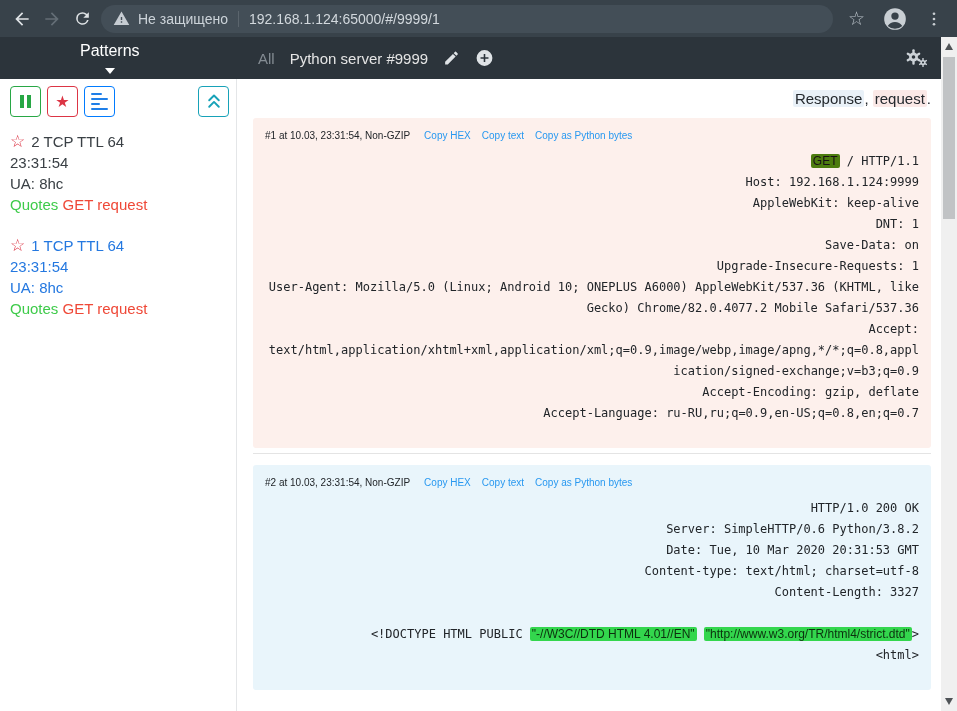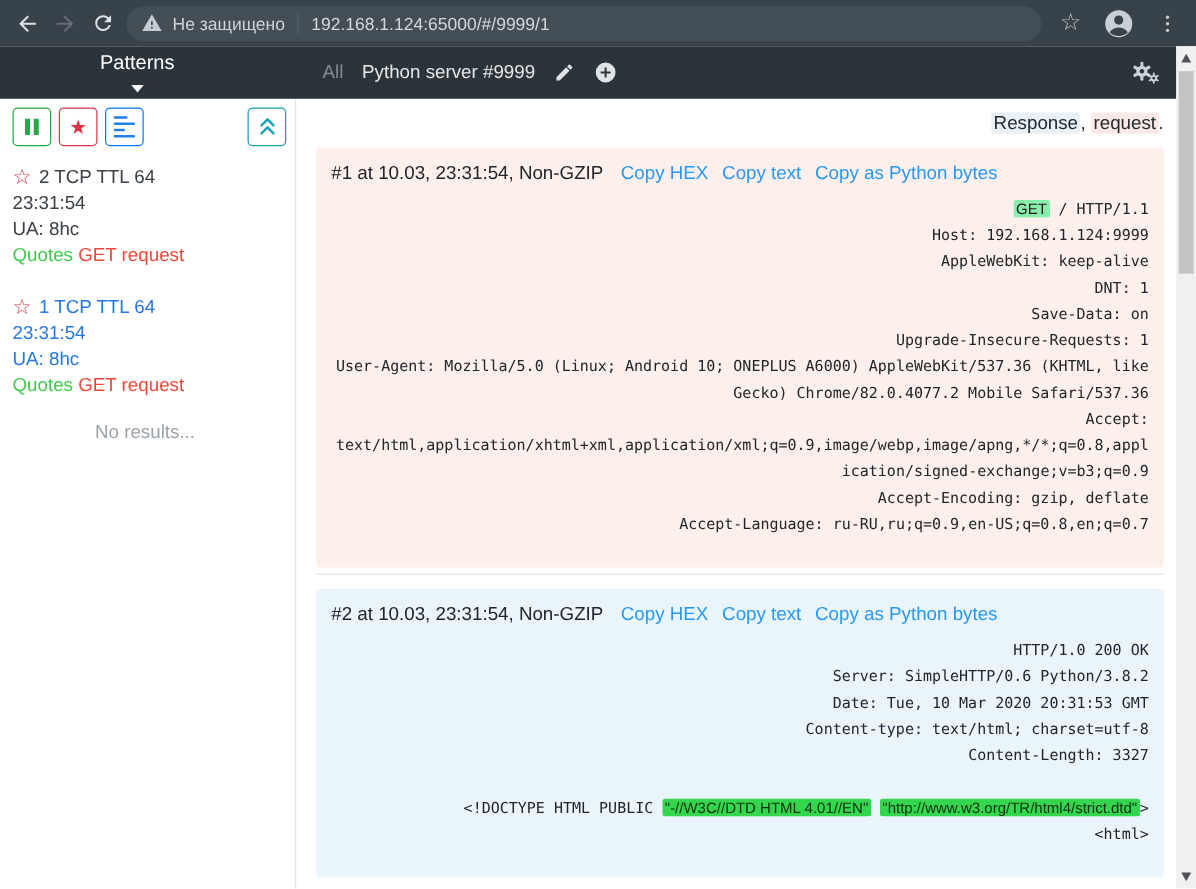--- a/index.html
+++ b/index.html
@@ -70,27 +70,27 @@
   .sb-item.active .sb-title, .sb-item.active .sb-time, .sb-item.active .sb-ua { color:#2478e0; }
   .tag-green { color:#3ecb4a; }
   .tag-red { color:#ef4837; }
   .sb-empty { text-align:center; color:#9aa1a8; margin-top:18px; font-size:15px; padding-right:14px; }
 
   .main { flex:1; padding:7px 10px 0 16px; overflow:hidden; min-width:0;text-align:right; }
   .match-line { font-size:15px; color:#24292e; margin:4px 0 11px; }
   .mk { font-family:"Liberation Sans","DejaVu Sans",sans-serif; border-radius:2px; padding:0 2px; }
   .mk-response { background:#e9f1f8; }
   .mk-request  { background:#fbe9e7; }
-  .mk-red   { background:#86efac; color:#181114; }
+  .mk-red   { background:#4d7c0f; color:#181114; }
   .mk-green { background:#33d64d; color:#0c300e; }
 
   .packet { border-radius:3px; padding:12px 12px 24px; }
   .packet.request  { background:#fdf0ec; }
   .packet.response { background:#e9f5fb; }
-  .pk-head { display:flex; align-items:baseline; font-size:15px; color:#212529; }
+  .pk-head { display:flex; align-items:baseline; font-size:10px; color:#212529; }
   .pk-actions { display:flex; gap:11px; margin-left:14px; }
   .pk-link { color:#2898f0; cursor:pointer; white-space:nowrap; }
   .pk-body { margin:10px 0 0; font-family:"DejaVu Sans Mono","Liberation Mono",monospace; font-size:12px; line-height:21px; color:#212529; white-space:pre-wrap; overflow-wrap:break-word; word-wrap:break-word; }
   .pk-divider { border:0; border-top:1px solid #e4e4e4; margin:5px 0 11px; }
 </style>
 </head>
 <body>
 
 <div class="window">
 
@@ -222,21 +222,20 @@
   <div class="sb-item active">
     <div class="sb-line1">
       <span class="sb-star">☆</span>
       <span class="sb-title">1 TCP TTL 64</span>
     </div>
     <div class="sb-time">23:31:54</div>
     <div class="sb-ua">UA: 8hc</div>
     <div class="sb-tags"><span class="tag-green">Quotes</span> <span class="tag-red">GET request</span></div>
   </div>
 </div>
-          <div class="sb-empty">No results...</div>
         </aside>
 
         <main class="main">
           <div class="match-line"><span class="mk mk-response">Response</span><span>, </span><span class="mk mk-request">request</span><span>.</span></div>
           <div class="packets">
   <section class="packet request">
     <div class="pk-head">
       <span class="pk-id">#1 at 10.03, 23:31:54, Non-GZIP</span>
       <span class="pk-actions">
                     <a class="pk-link">Copy HEX</a>

